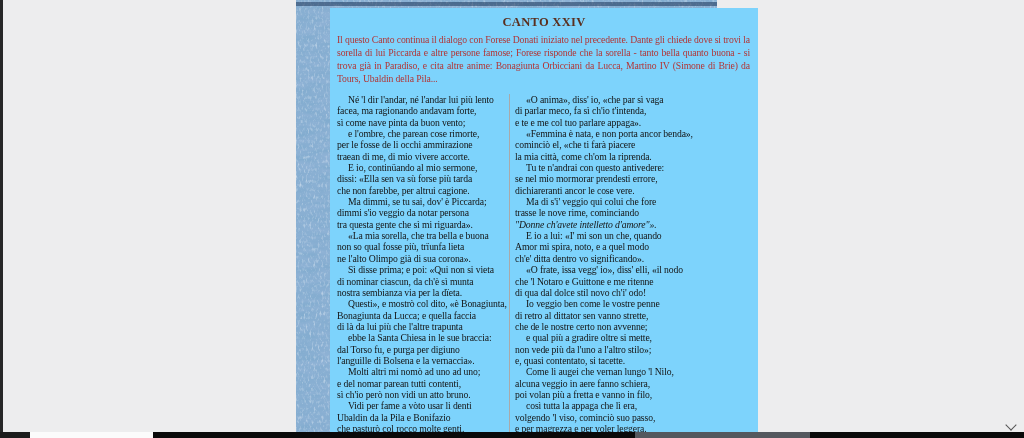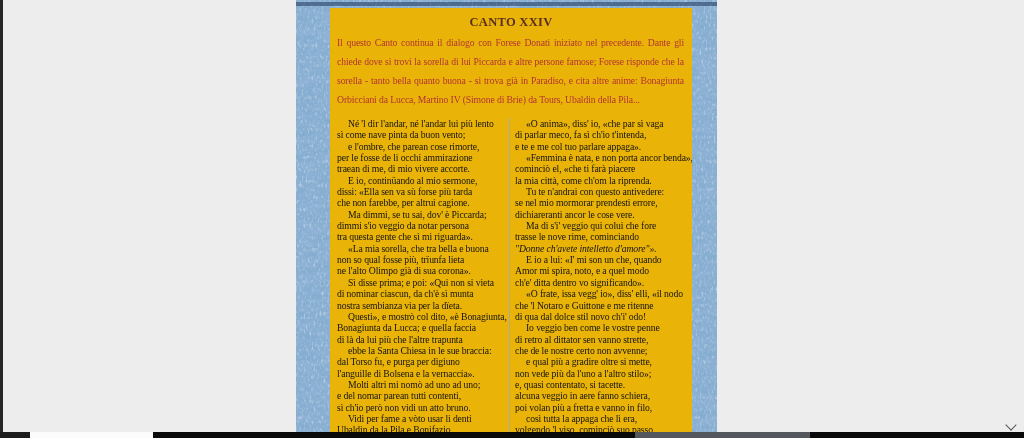--- a/index.html
+++ b/index.html
@@ -7,29 +7,29 @@
     width:1024px;height:438px;position:relative;overflow:hidden;
     background:#ededee;
     font-family:"Liberation Serif", serif;
   }
   .screen-left-edge{position:absolute;left:0;top:0;width:3px;height:438px;background:#272727;}
   
   .page-frame{position:absolute;left:296px;top:0;width:421px;height:438px;}
   .page-frame svg.denim{position:absolute;left:0;top:0;width:421px;height:438px;display:block;}
   .denim-topband{position:absolute;left:0;top:2px;right:0;height:4px;background:rgba(17,42,78,0.5);}
   .sheet{
-    position:absolute;left:34px;top:8px;width:362px;bottom:0;
-    background:#eab308;overflow:hidden;
+    position:absolute;left:34px;top:8px;width:428px;bottom:0;
+    background:#7dd3fc;overflow:hidden;
   }
   .canto-title{
     margin:7px 0 0 0;text-align:center;
     font-size:12.5px;font-weight:bold;letter-spacing:0.3px;color:#5a2f1f;
   }
   .intro{
-    margin:3px 8px 0 7px;font-size:9.7px;line-height:19px;
+    margin:3px 8px 0 7px;font-size:9.7px;line-height:13px;
     letter-spacing:-0.12px;color:#b23434;text-align:justify;
   }
   .cols{display:flex;margin-top:9px;padding-left:7px;align-items:stretch;}
   .col-left{width:172px;flex:none;}
   .col-divider{width:1px;flex:none;background:#a9a9a9;}
   .col-right{flex:1;min-width:0;padding-left:5px;}
   .vline{
     font-size:9.7px;line-height:11.35px;letter-spacing:-0.12px;
     white-space:nowrap;color:#141414;
   }
@@ -68,20 +68,21 @@
     <rect width="421" height="438" filter="url(#denimFine)" opacity="0.8"></rect>
   </svg>
   <div class="denim-topband"></div>
 
   <div class="sheet">
     <div class="canto-title">CANTO XXIV</div>
     <div class="intro">Il questo Canto continua il dialogo con Forese Donati iniziato nel precedente. Dante gli chiede dove si trovi la sorella di lui Piccarda e altre persone famose; Forese risponde che la sorella - tanto bella quanto buona - si trova già in Paradiso, e cita altre anime: Bonagiunta Orbicciani da Lucca, Martino IV (Simone di Brie) da Tours, Ubaldin della Pila...</div>
     <div class="cols">
       <div class="col-left">
           <div class="vline ind">Né 'l dir l'andar, né l'andar lui più lento</div>
+          <div class="vline">facea, ma ragionando andavam forte,</div>
           <div class="vline">sì come nave pinta da buon vento;</div>
           <div class="vline ind">e l'ombre, che parean cose rimorte,</div>
           <div class="vline">per le fosse de li occhi ammirazione</div>
           <div class="vline">traean di me, di mio vivere accorte.</div>
           <div class="vline ind">E io, continüando al mio sermone,</div>
           <div class="vline">dissi: «Ella sen va sù forse più tarda</div>
           <div class="vline">che non farebbe, per altrui cagione.</div>
           <div class="vline ind">Ma dimmi, se tu sai, dov' è Piccarda;</div>
           <div class="vline">dimmi s'io veggio da notar persona</div>
           <div class="vline">tra questa gente che sì mi riguarda».</div>
@@ -124,20 +125,21 @@
           <div class="vline">ch'e' ditta dentro vo significando».</div>
           <div class="vline ind">«O frate, issa vegg' io», diss' elli, «il nodo</div>
           <div class="vline">che 'l Notaro e Guittone e me ritenne</div>
           <div class="vline">di qua dal dolce stil novo ch'i' odo!</div>
           <div class="vline ind">Io veggio ben come le vostre penne</div>
           <div class="vline">di retro al dittator sen vanno strette,</div>
           <div class="vline">che de le nostre certo non avvenne;</div>
           <div class="vline ind">e qual più a gradire oltre si mette,</div>
           <div class="vline">non vede più da l'uno a l'altro stilo»;</div>
           <div class="vline">e, quasi contentato, si tacette.</div>
+          <div class="vline ind">Come li augei che vernan lungo 'l Nilo,</div>
           <div class="vline">alcuna veggio in aere fanno schiera,</div>
           <div class="vline">poi volan più a fretta e vanno in filo,</div>
           <div class="vline ind">così tutta la appaga che lì era,</div>
           <div class="vline">volgendo 'l viso, cominciò suo passo,</div>
           <div class="vline">e per magrezza e per voler leggera.</div>
           <div class="vline ind">E come l'uom che di trottare è lasso,</div>
         </div>
     </div>
   </div>
 </div>

